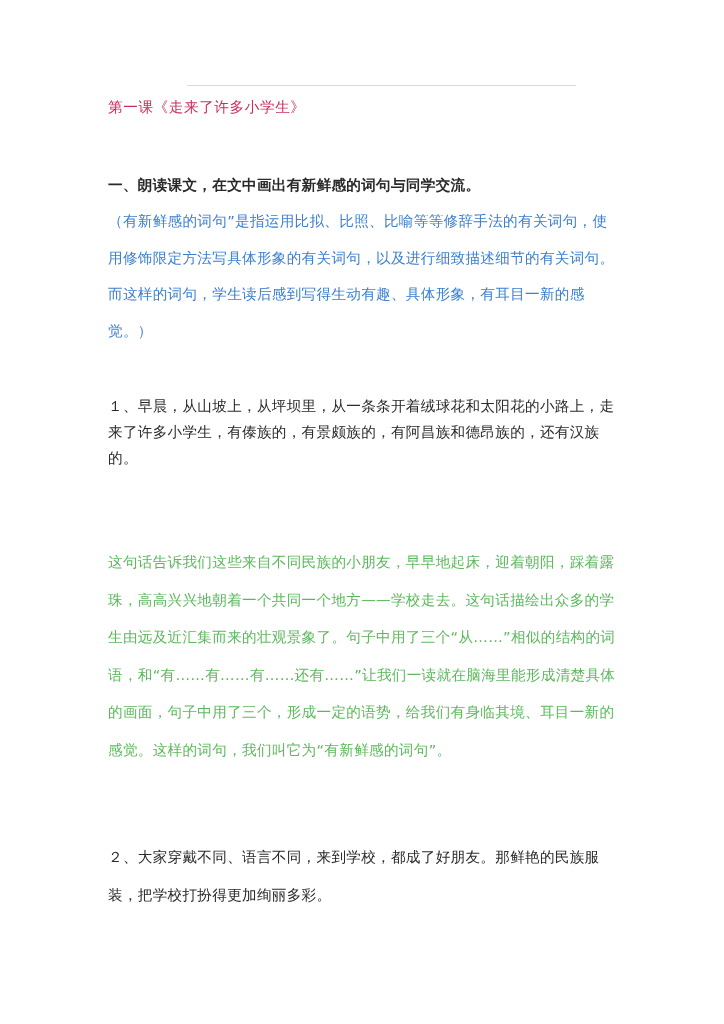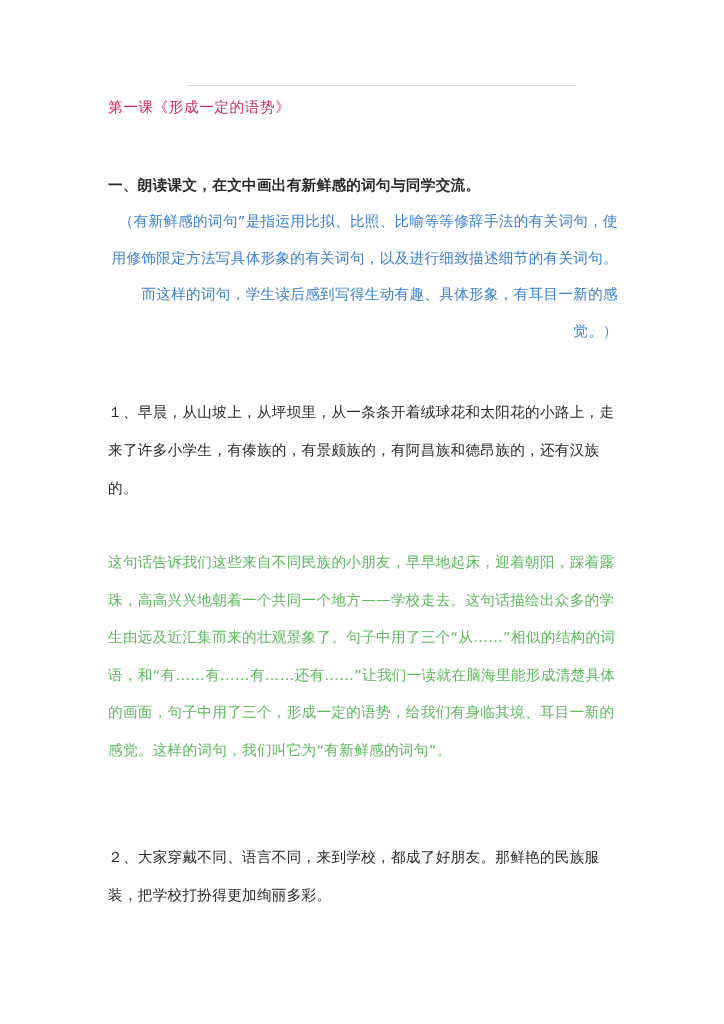--- a/index.html
+++ b/index.html
@@ -39,44 +39,43 @@
     .heading {
       top: 174px;
       color: #2a2a2a;
       line-height: 22px;
       font-weight: bold;
     }
     .note {
       top: 203px;
       color: #3a7fd1;
       line-height: 36.7px;
-      text-align: right;
     }
     .para1 {
       top: 393px;
       color: #2a2a2a;
-      line-height: 38px;
+      line-height: 26px;
     }
     .analysis {
       top: 543px;
       color: #5cb85c;
       line-height: 37.6px;
     }
     .para2 {
       top: 838px;
       color: #2a2a2a;
       line-height: 38px;
     }
   </style>
 </head>
 <body>
 
 <div class="divider"></div>
 
-<h1 class="block title" style="font-weight: normal;">第一课《形成一定的语势》</h1>
+<h1 class="block title" style="font-weight: normal;">第一课《走来了许多小学生》</h1>
 
 <p class="block heading">一、朗读课文，在文中画出有新鲜感的词句与同学交流。</p>
 
 <p class="block note">（有新鲜感的词句”是指运用比拟、比照、比喻等等修辞手法的有关词句，使用修饰限定方法写具体形象的有关词句，以及进行细致描述细节的有关词句。而这样的词句，学生读后感到写得生动有趣、具体形象，有耳目一新的感觉。）</p>
 
 <p class="block para1">１、早晨，从山坡上，从坪坝里，从一条条开着绒球花和太阳花的小路上，走来了许多小学生，有傣族的，有景颇族的，有阿昌族和德昂族的，还有汉族的。</p>
 
 <p class="block analysis">这句话告诉我们这些来自不同民族的小朋友，早早地起床，迎着朝阳，踩着露珠，高高兴兴地朝着一个共同一个地方——学校走去。这句话描绘出众多的学生由远及近汇集而来的壮观景象了。句子中用了三个“从……”相似的结构的词语，和“有……有……有……还有……”让我们一读就在脑海里能形成清楚具体的画面，句子中用了三个，形成一定的语势，给我们有身临其境、耳目一新的感觉。这样的词句，我们叫它为“有新鲜感的词句”。</p>
 
 <p class="block para2">２、大家穿戴不同、语言不同，来到学校，都成了好朋友。那鲜艳的民族服装，把学校打扮得更加绚丽多彩。</p>

